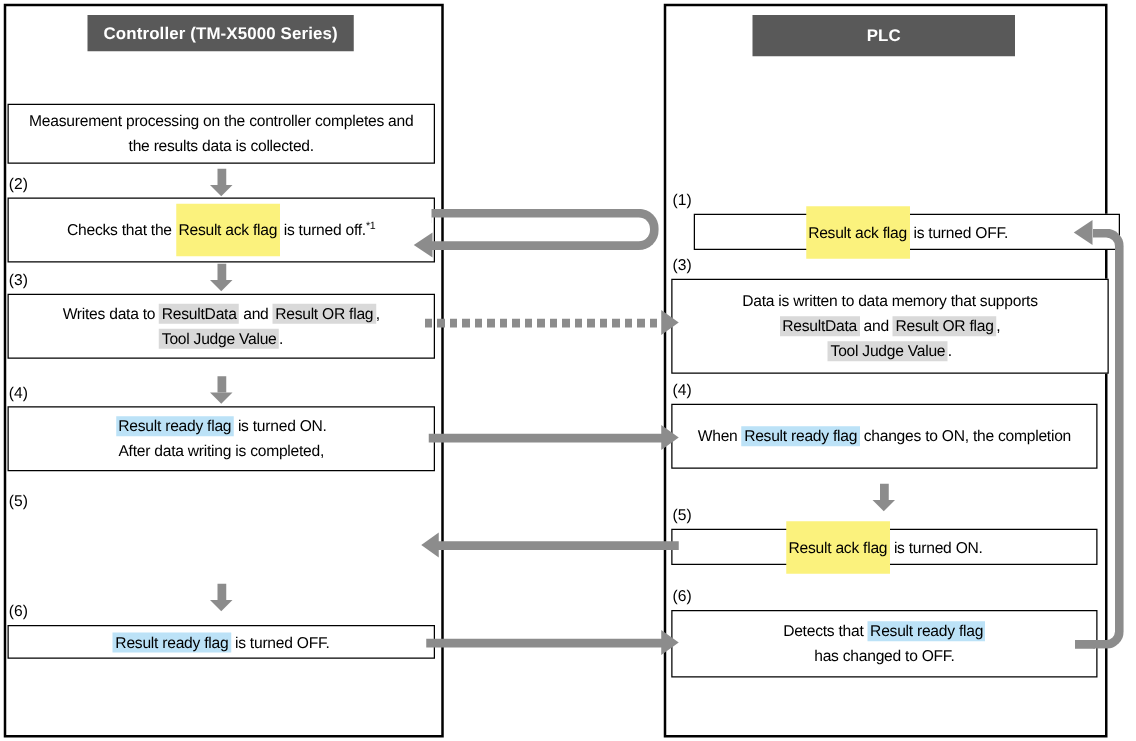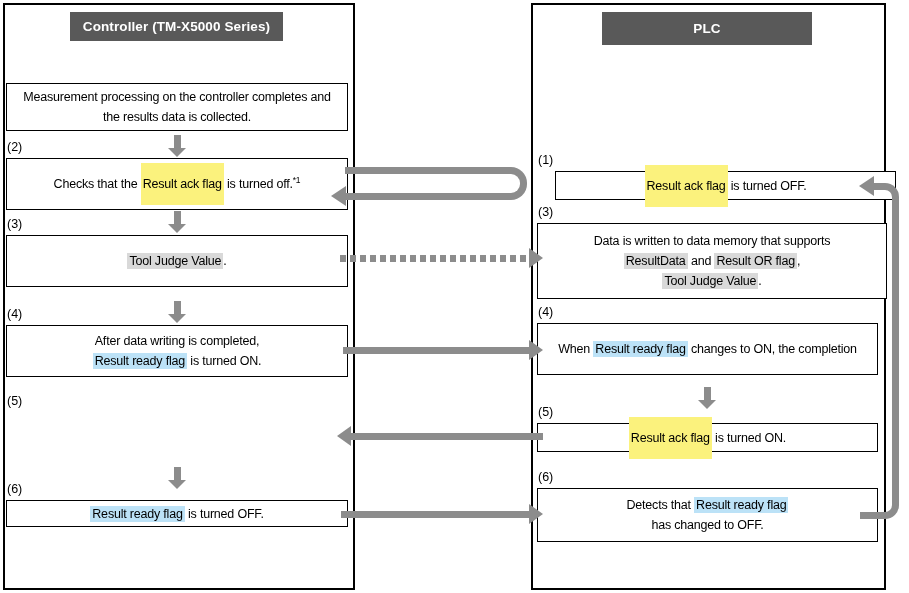--- a/index.html
+++ b/index.html
@@ -62,27 +62,28 @@
       <div><span>the results data is collected.</span></div>
     </div>
 
   <div class="step-num" style="left:7px;top:140px;">(2)</div>
   <div class="step-box" style="left:6px;top:158px;width:342px;height:52px;">
       <div><span>Checks that the </span><span class="hl-y">Result ack flag</span><span> is turned off.</span><sup>*1</sup></div>
     </div>
 
   <div class="step-num" style="left:7px;top:217px;">(3)</div>
   <div class="step-box" style="left:6px;top:235px;width:342px;height:52px;">
+      <div><span>Writes data to </span><span class="hl-g">ResultData</span><span> and </span><span class="hl-g">Result OR flag</span><span>,</span></div>
       <div><span class="hl-g">Tool Judge Value</span><span>.</span></div>
     </div>
 
   <div class="step-num" style="left:7px;top:307px;">(4)</div>
   <div class="step-box" style="left:6px;top:325px;width:342px;height:52px;">
+      <div><span class="hl-b">Result ready flag</span><span> is turned ON.</span></div>
       <div><span>After data writing is completed,</span></div>
-      <div><span class="hl-b">Result ready flag</span><span> is turned ON.</span></div>
     </div>
 
   <div class="step-num" style="left:7px;top:394px;">(5)</div>
 
   <div class="step-num" style="left:7px;top:482px;">(6)</div>
   <div class="step-box" style="left:6px;top:500px;width:342px;height:27px;">
       <div><span class="hl-b">Result ready flag</span><span> is turned OFF.</span></div>
     </div>
 
   <div class="step-num" style="left:538px;top:153px;">(1)</div>

